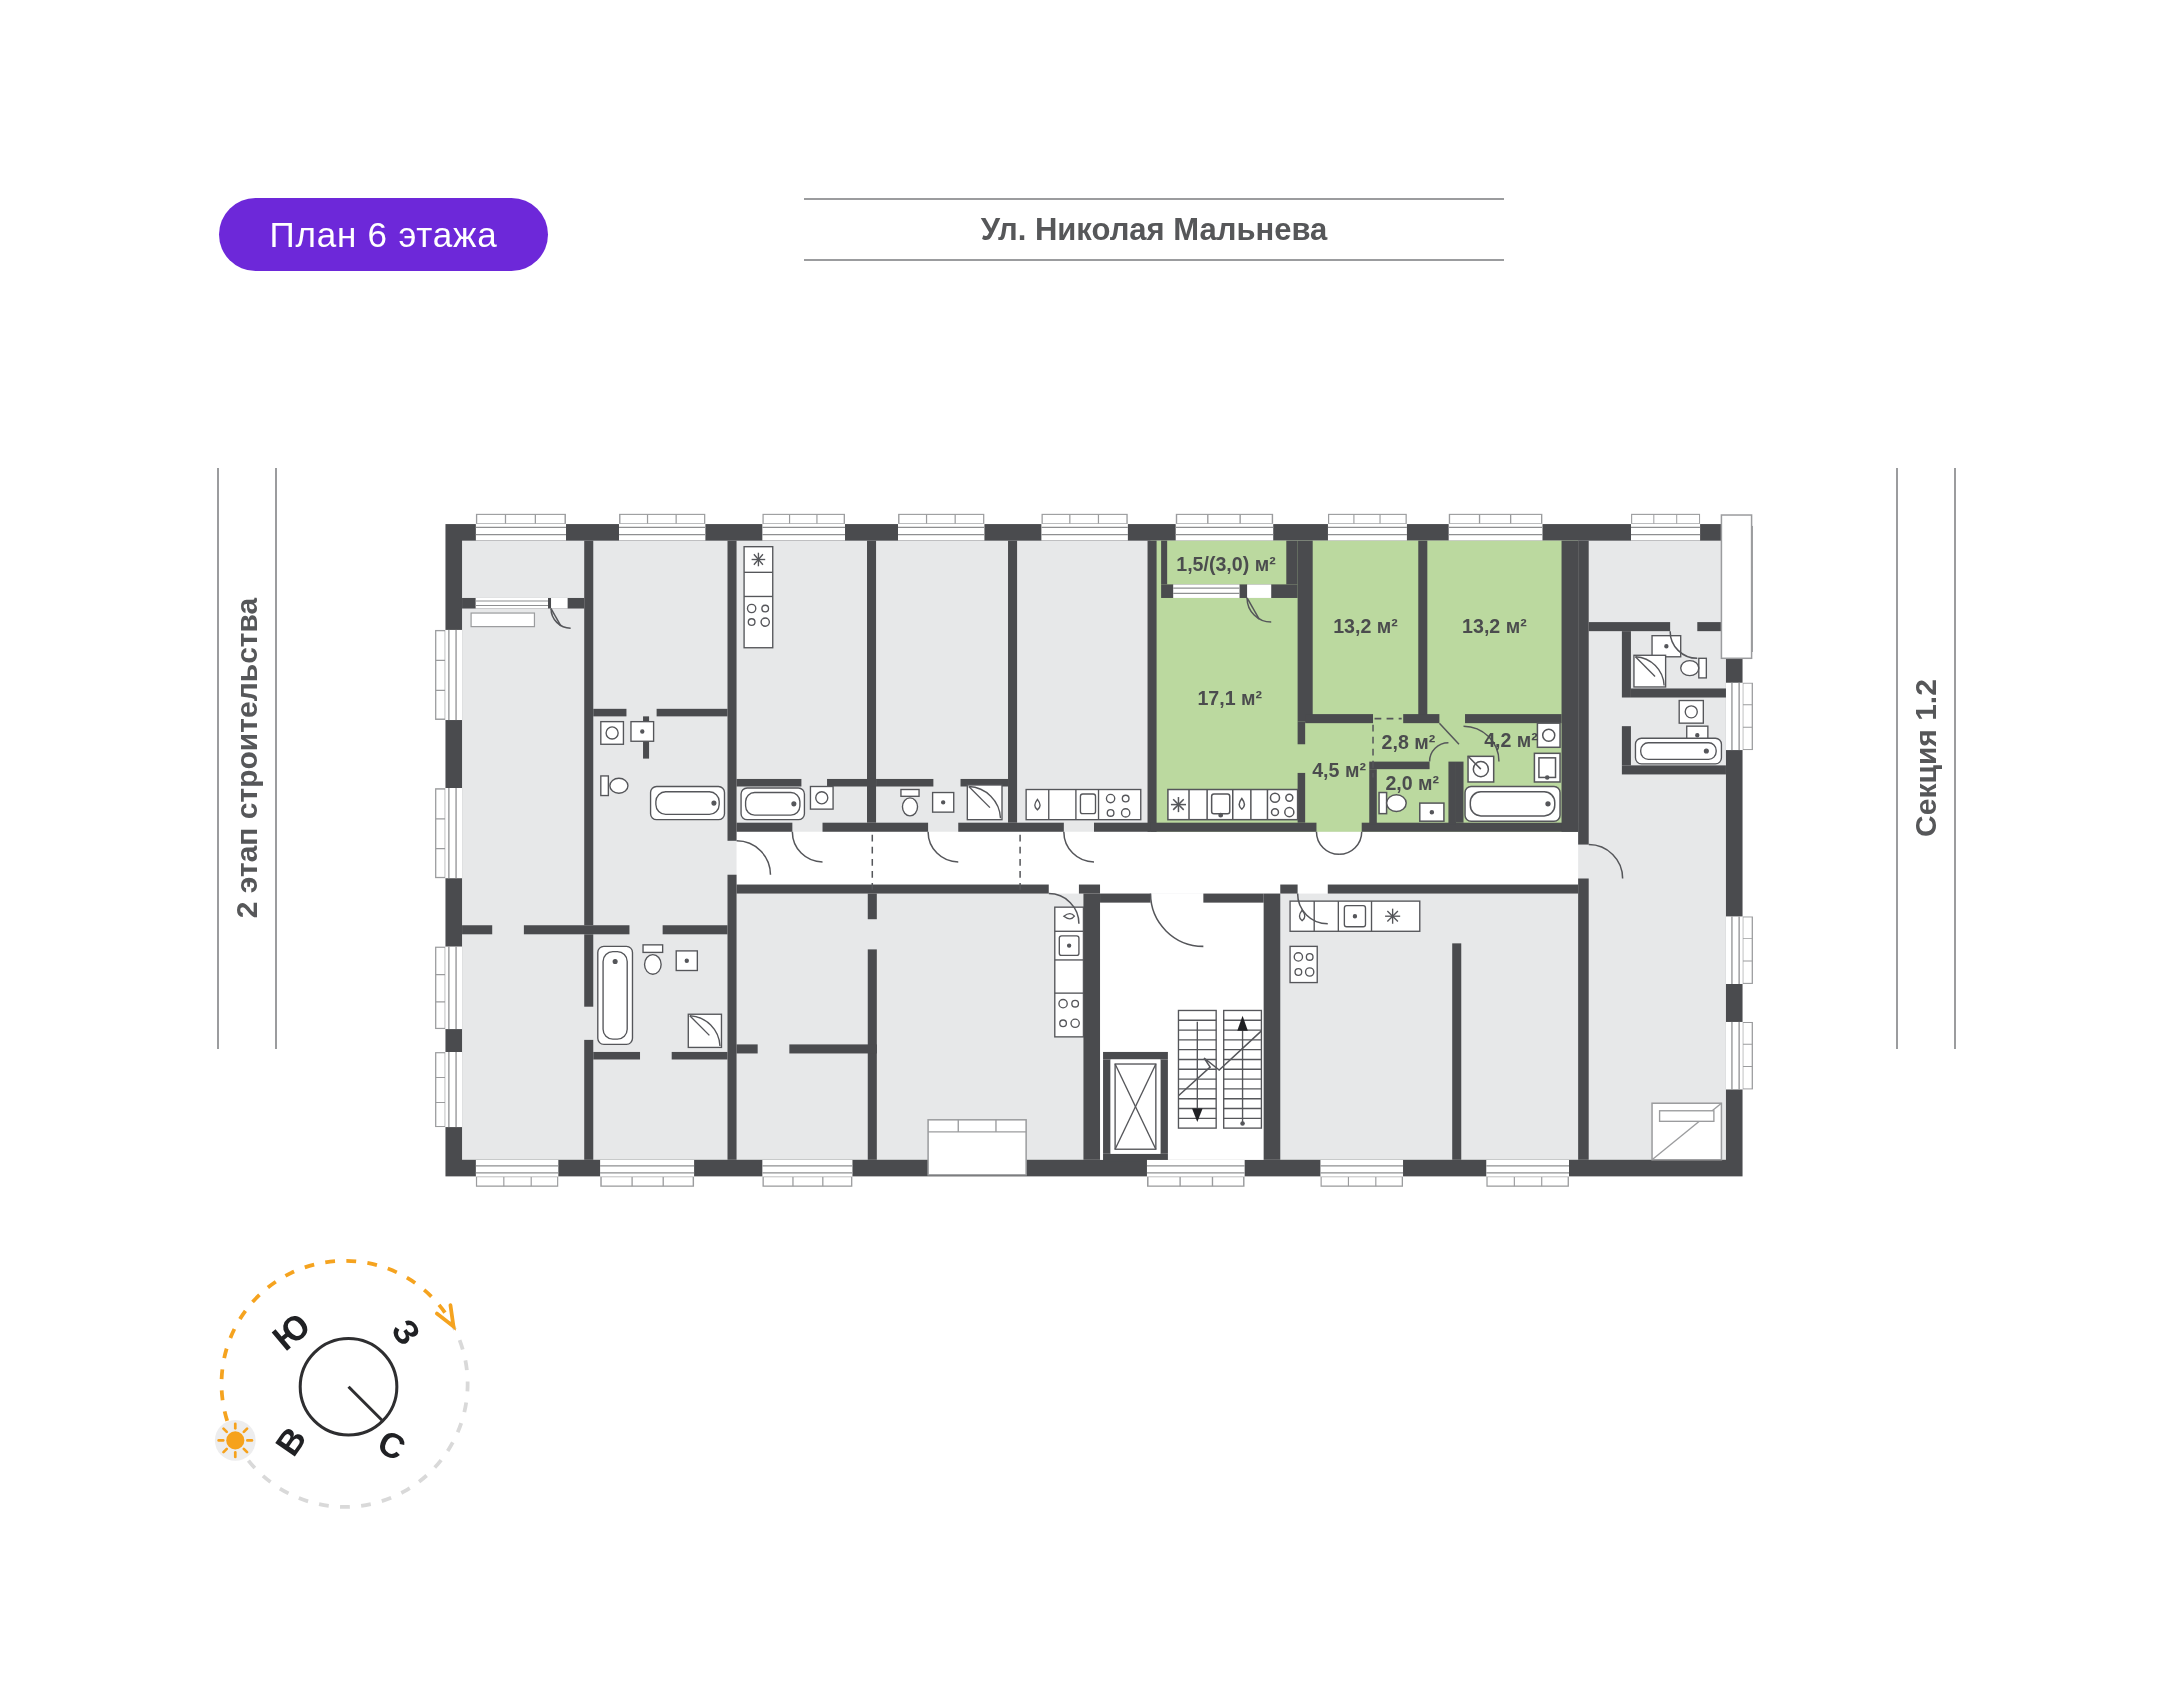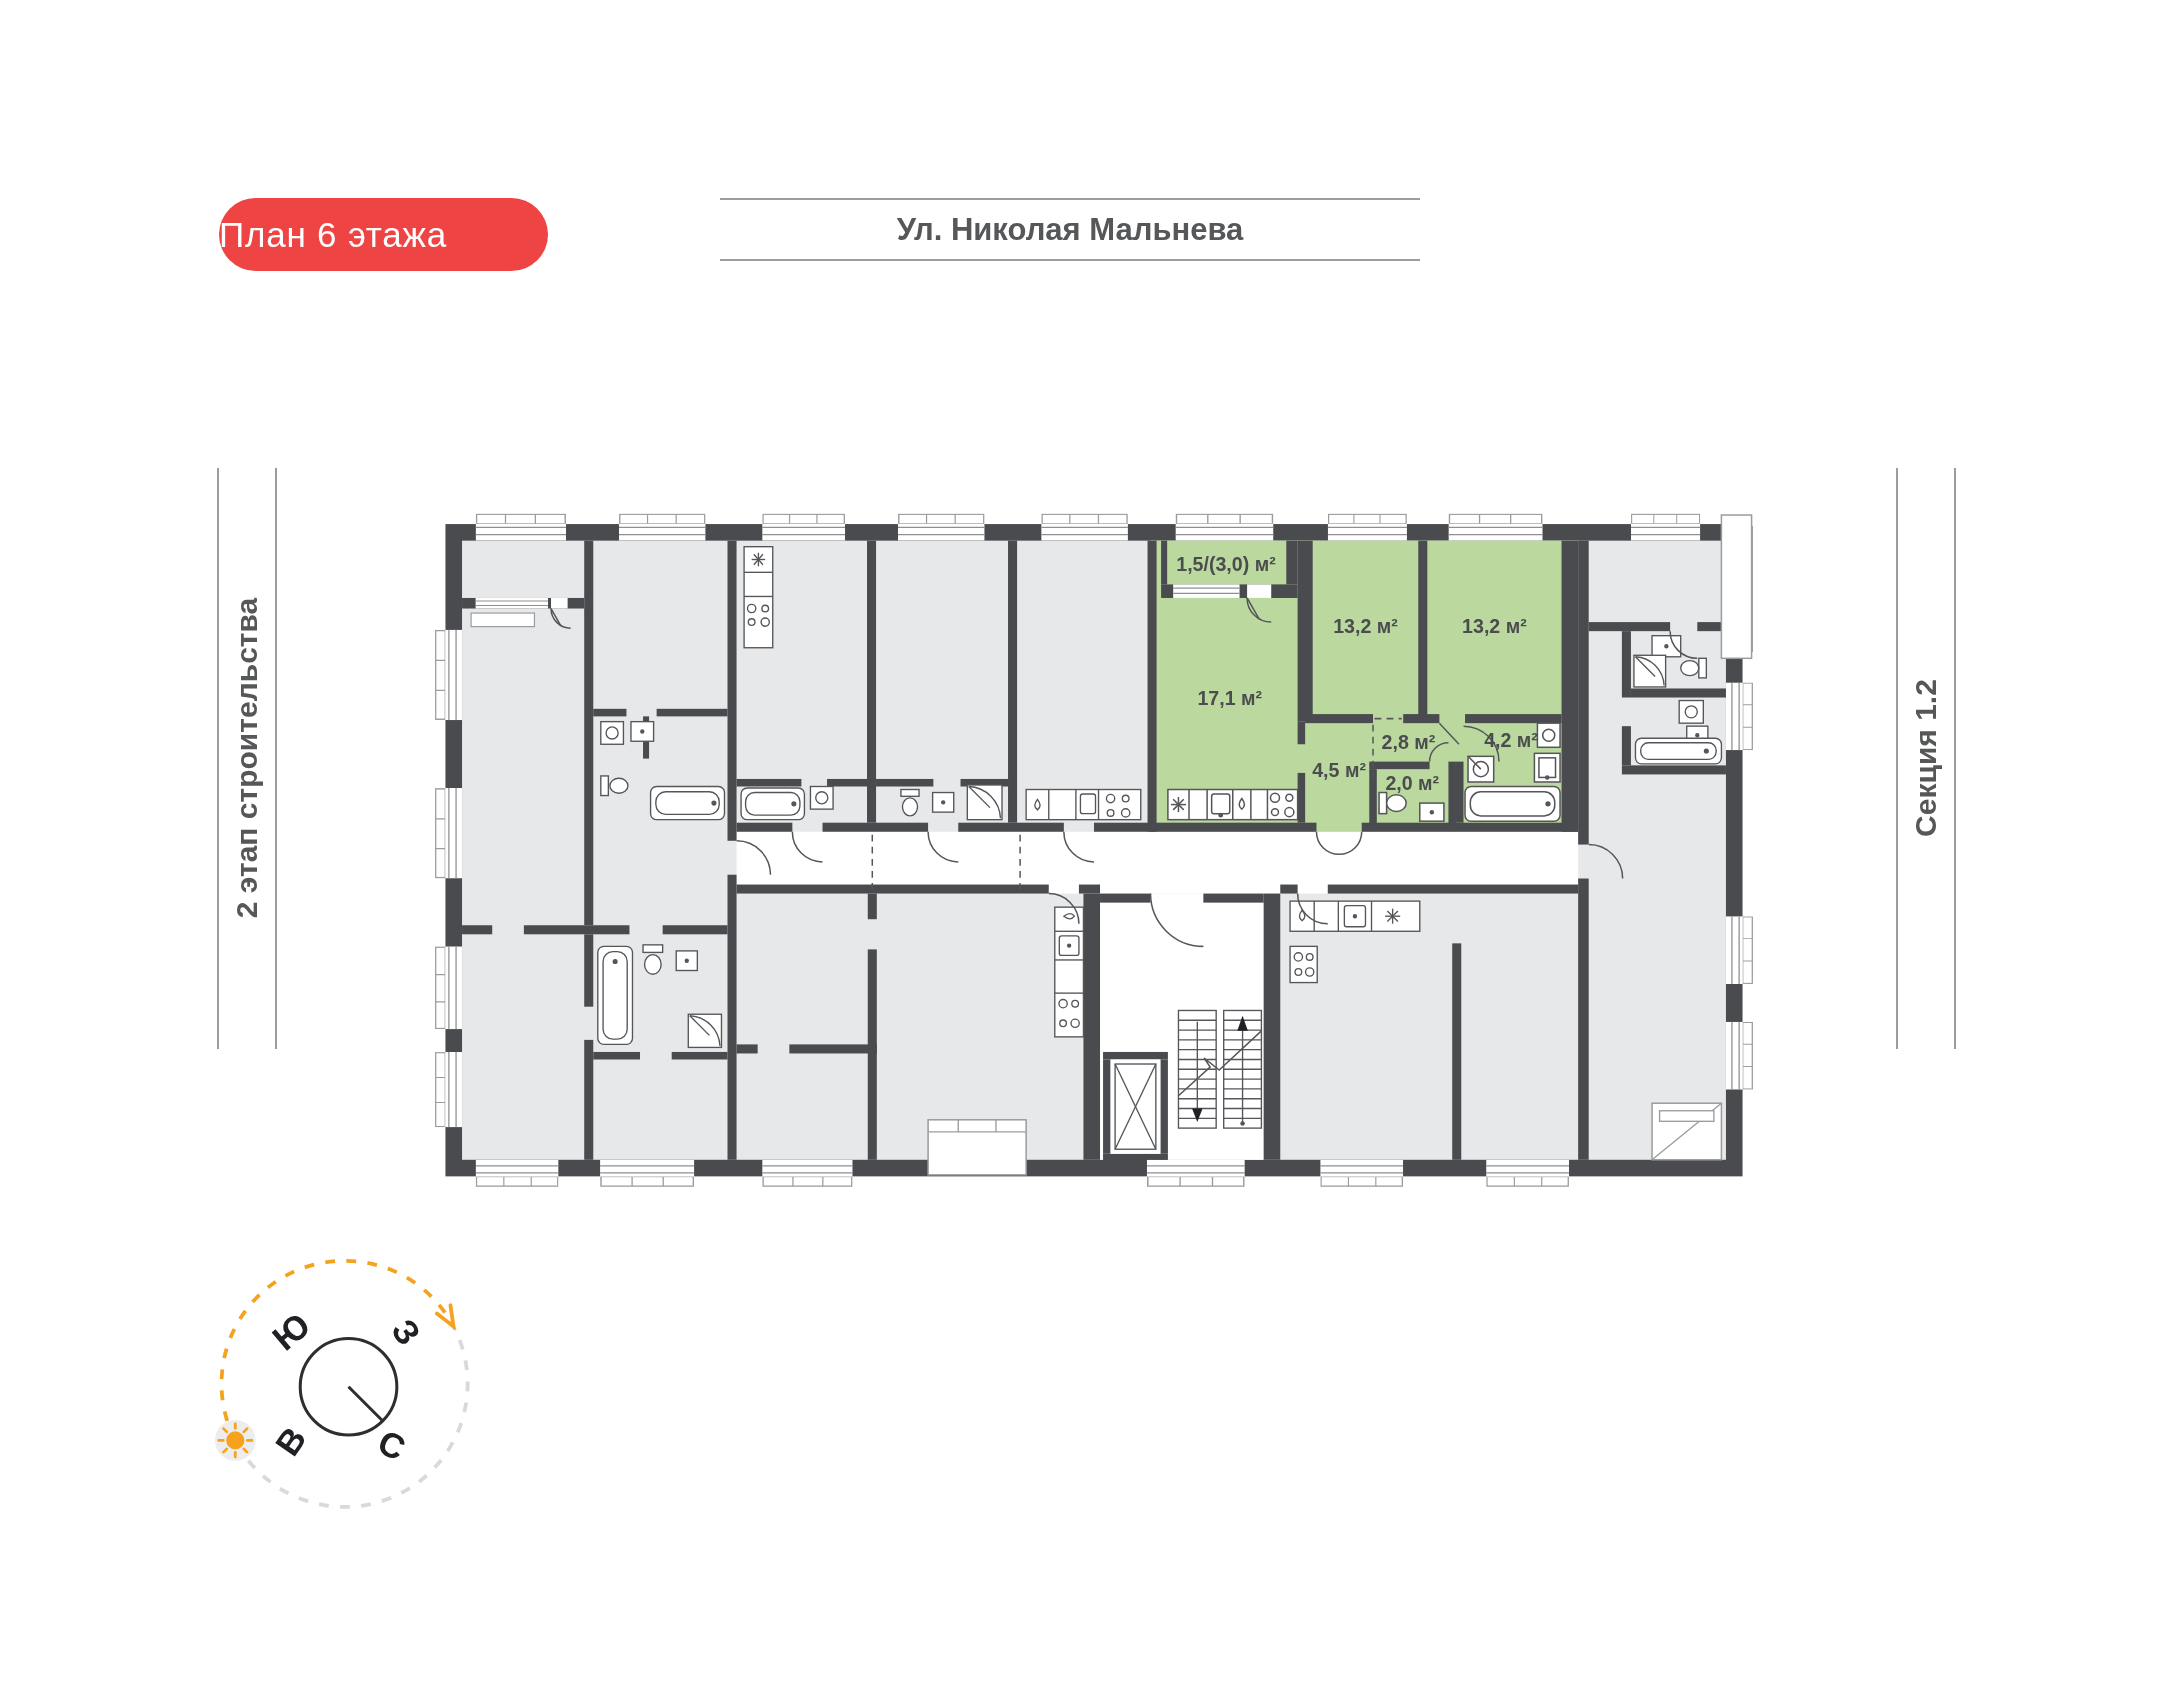--- a/index.html
+++ b/index.html
@@ -1,24 +1,24 @@
 <!DOCTYPE html>
 <html style="font-size:12px"><head>
 <meta charset="utf-8">
 <style>
   html,body{margin:0;padding:0;background:#fff;}
   .page{position:relative;width:2172px;height:1705px;background:#ffffff;overflow:hidden;
         font-family:"Liberation Sans", sans-serif;}
   .abs{position:absolute;}
   
-  .badge{left:219px;top:198px;width:329px;height:73px;background:#ef4444;border-radius:38px;
-         display:flex;align-items:center;justify-content:flex-start;color:#ffffff;font-size:35px;
+  .badge{left:219px;top:198px;width:329px;height:73px;background:#6d28d9;border-radius:38px;
+         display:flex;align-items:center;justify-content:center;color:#ffffff;font-size:35px;
          letter-spacing:0.8px;font-weight:400;}
   
-  .axis-h{left:720px;width:700px;height:59px;border-top:2.3px solid #9b9c9e;border-bottom:2.3px solid #9b9c9e;
+  .axis-h{left:804px;width:700px;height:59px;border-top:2.3px solid #9b9c9e;border-bottom:2.3px solid #9b9c9e;
           display:flex;align-items:center;justify-content:center;color:#565759;font-size:31px;font-weight:700;}
   .street{top:198px;}
   .court{top:1450px;}
   
   .vline{top:468px;width:2.3px;height:581px;background:#9b9c9e;}
   .vtext{width:0;height:0;}
   .vtext span{position:absolute;transform:translate(-50%,-50%) rotate(-90deg);white-space:nowrap;
               color:#565759;font-size:30px;font-weight:700;}
   svg text{font-family:"Liberation Sans", sans-serif;}
   .area-label{font-size:26px;font-weight:700;fill:#4b4c4e;text-anchor:middle;}

